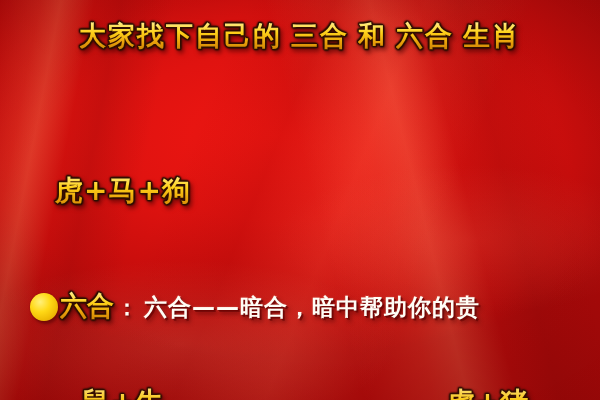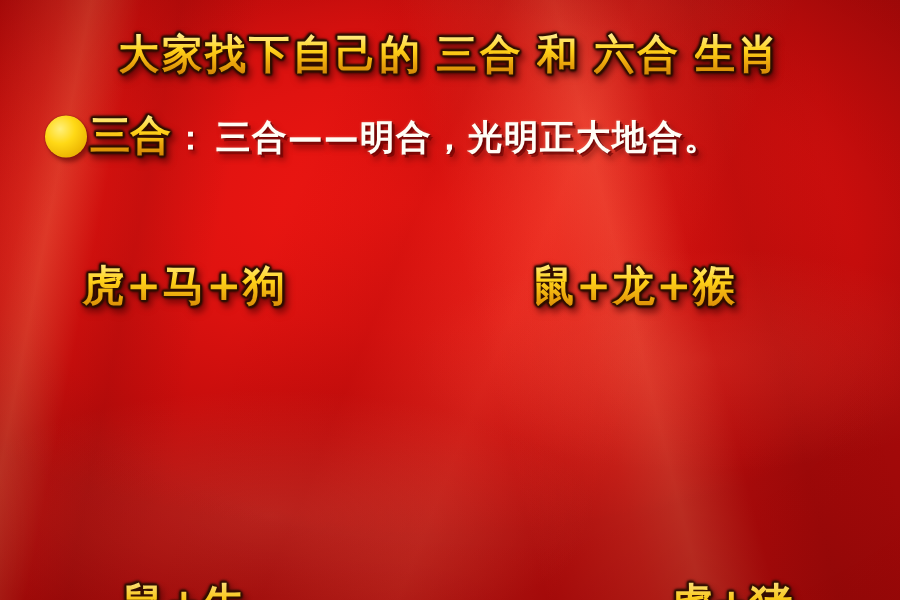--- a/index.html
+++ b/index.html
@@ -201,30 +201,29 @@
   <div class="bg-layer bg-fold-c"></div>
   <div class="bg-layer bg-sheen"></div>
   <div class="bg-layer bg-vignette"></div>
 
   <div class="content">
 
     <div class="row" id="title">
       <span class="gold">大家找下自己的</span><span class="spacer"></span><span class="gold">三合</span><span class="spacer"></span><span class="gold">和</span><span class="spacer"></span><span class="gold">六合</span><span class="spacer"></span><span class="gold">生肖</span>
     </div>
 
-    <div class="row bullet-row" id="sanhe-head">
-      <span class="bullet-dot"></span><span class="gold lead-term">三合</span><span class="lead-colon">：</span><span class="white-script lead-text">三合——明合，光明正大地合。</span>
-    </div>
 
 
     <div class="combo-grid" id="combos">
       <div class="combo-cell left  gold">虎+马+狗</div>
-      <div class="combo-cell left  gold">鼠+龙+猴</div>
-    </div>
-
+    </div>
+
+    <div class="row bullet-row" id="liuhe-head">
+      <span class="bullet-dot"></span><span class="gold lead-term">六合</span><span class="lead-colon">：</span><span class="white-script lead-text">六合——暗合，暗中帮助你的贵</span>
+    </div>
 
 
     <div class="combo-grid" id="combos-bottom">
       <div class="combo-cell left  gold">鼠+牛</div>
       <div class="combo-cell right gold">虎+猪</div>
     </div>
 
   </div>
 </div>
 

